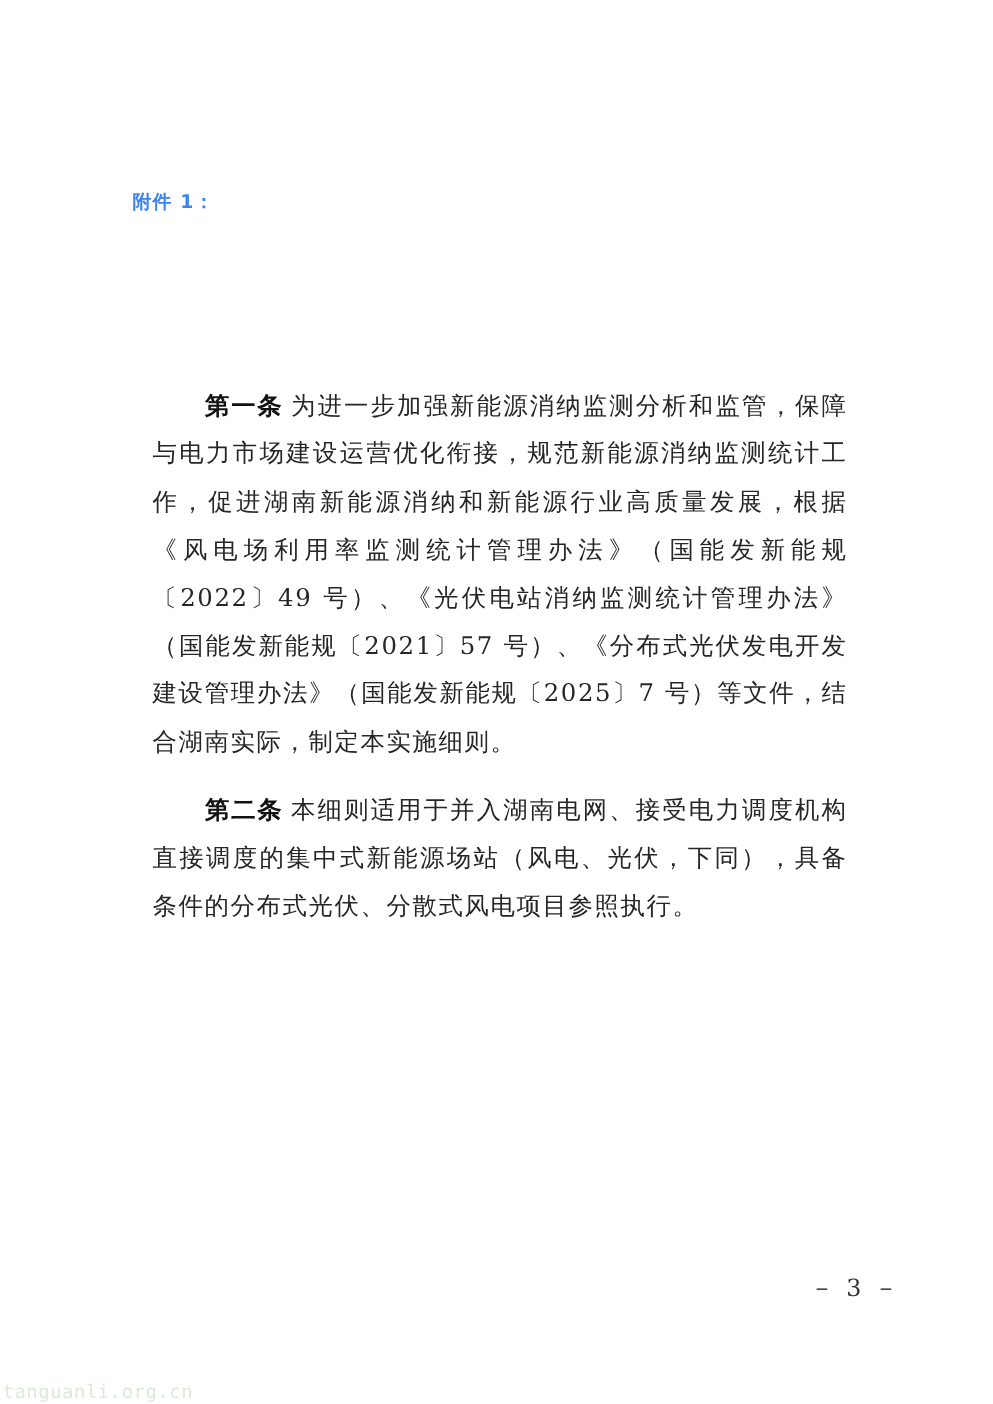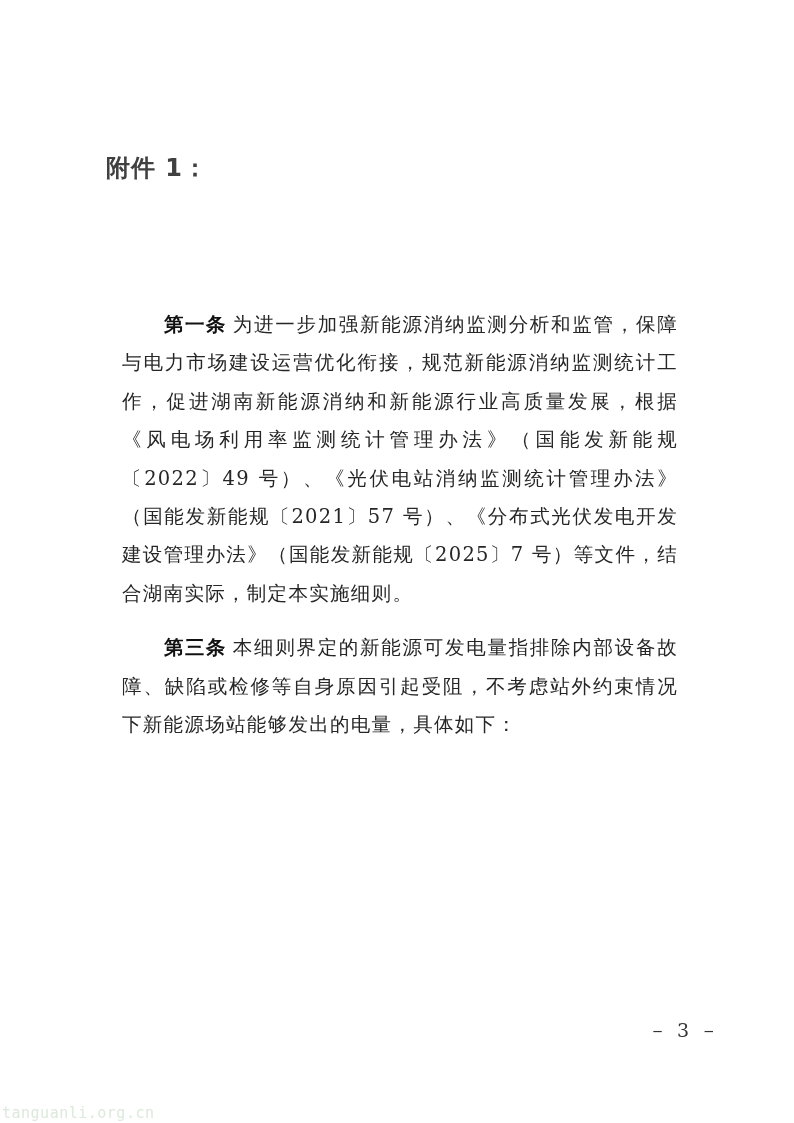--- a/index.html
+++ b/index.html
@@ -1,36 +1,36 @@
 <!DOCTYPE html>
 <html><head>
   <meta charset="utf-8">
   <style>
     html, body { margin: 0; padding: 0; background: #ffffff; }
     body { width: 794px; height: 1123px; position: relative; overflow: hidden;
       font-family: "DejaVu Serif", "Liberation Serif", serif; color: #222222; }
     .page { position: absolute; left: 0; top: 0; width: 794px; height: 1123px; }
-    .attachment { position: absolute; left: 106px; top: 152px; font-size: 24px;
-      font-weight: bold; font-family: "DejaVu Sans", "Liberation Sans", sans-serif; color: #404040; letter-spacing: 1px; }
+    .attachment { position: absolute; left: 106px; top: 152px; font-size: 15px;
+      font-weight: bold; font-family: "DejaVu Sans", "Liberation Sans", sans-serif; color: #3b82f6; letter-spacing: 1px; }
     .title { position: absolute; left: 0; width: 794px; top: 205px; text-align: center;
       font-size: 27px; color: #1e1e1e; letter-spacing: 1.5px; font-family: "DejaVu Sans", "Liberation Sans", sans-serif; font-weight: normal; }
     .body { position: absolute; left: 106px; top: 290px; width: 588px;
       font-size: 19.5px; line-height: 38.4px; color: #262626; }
     .para { margin: 16px; text-indent: 42px; text-align: justify; text-align-last: left; letter-spacing: 1.3px; }
     .article { font-weight: bold; font-family: "DejaVu Sans", "Liberation Sans", sans-serif; color: #111; margin-right: 6px; letter-spacing: 1px; }
     .pagenum { position: absolute; top: 1018px; left: 648px; font-size: 19px; color: #333; letter-spacing: 2px; }
     .watermark { position: absolute; left: 2px; top: 1104px; font-size: 15px;
       font-family: "DejaVu Sans Mono", "Liberation Mono", monospace; color: #dce9dc; letter-spacing: 0.5px; }
   </style>
 </head>
 <body>
 
 <div class="page">
   <div class="attachment">附件 1：</div>
 
   <div class="body">
     <p class="para"><span class="article">第一条</span><span>为进一步加强新能源消纳监测分析和监管，保障与电力市场建设运营优化衔接，规范新能源消纳监测统计工作，促进湖南新能源消纳和新能源行业高质量发展，根据《风电场利用率监测统计管理办法》（国能发新能规〔2022〕49 号）、《光伏电站消纳监测统计管理办法》（国能发新能规〔2021〕57 号）、《分布式光伏发电开发建设管理办法》（国能发新能规〔2025〕7 号）等文件，结合湖南实际，制定本实施细则。</span></p>
-    <p class="para"><span class="article">第三条</span><span>本细则界定的新能源可发电量指排除内部设备故障、缺陷或检修等自身原因引起受阻，不考虑站外约束情况下新能源场站能够发出的电量，具体如下：</span></p>
+    <p class="para"><span class="article">第二条</span><span>本细则适用于并入湖南电网、接受电力调度机构直接调度的集中式新能源场站（风电、光伏，下同），具备条件的分布式光伏、分散式风电项目参照执行。</span></p>
   </div>
 
   <div class="pagenum">－ 3 －</div>
   <div class="watermark">tanguanli.org.cn</div>
 </div>
 
 </body></html>

